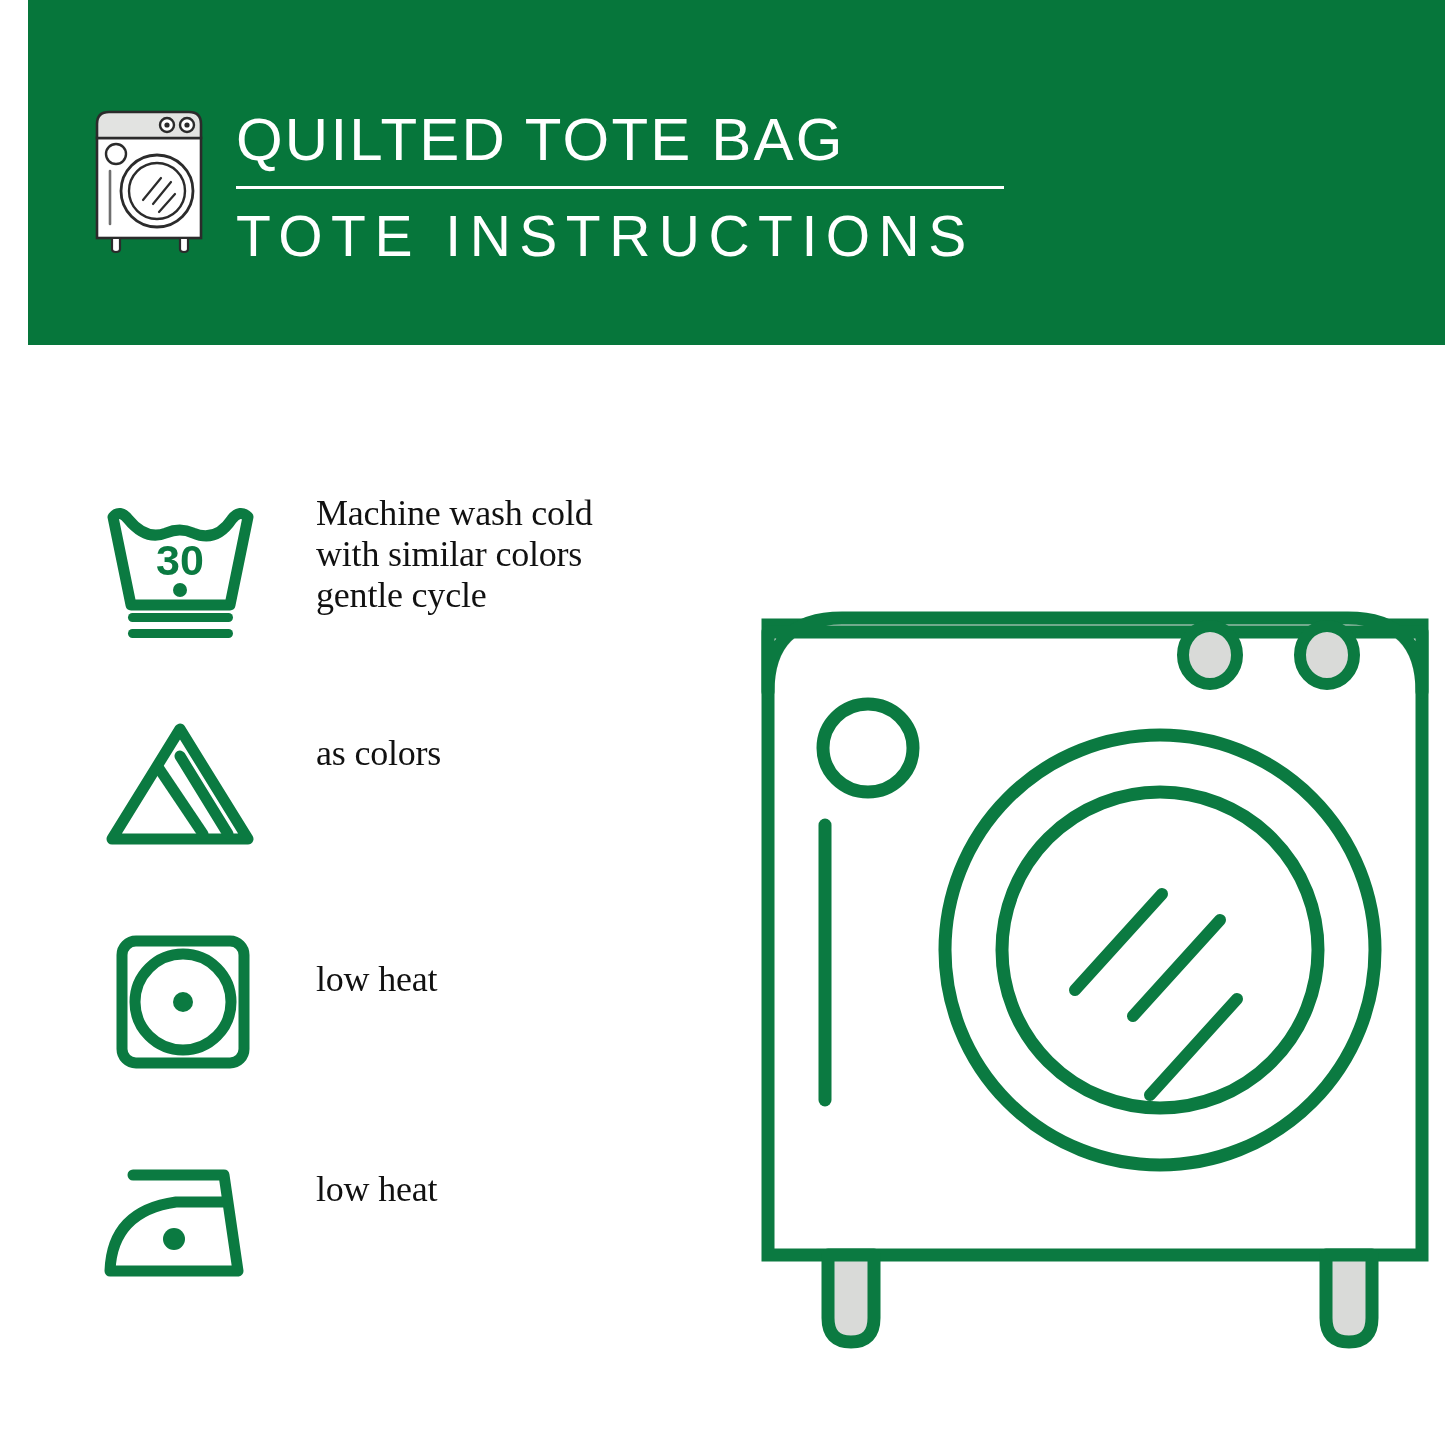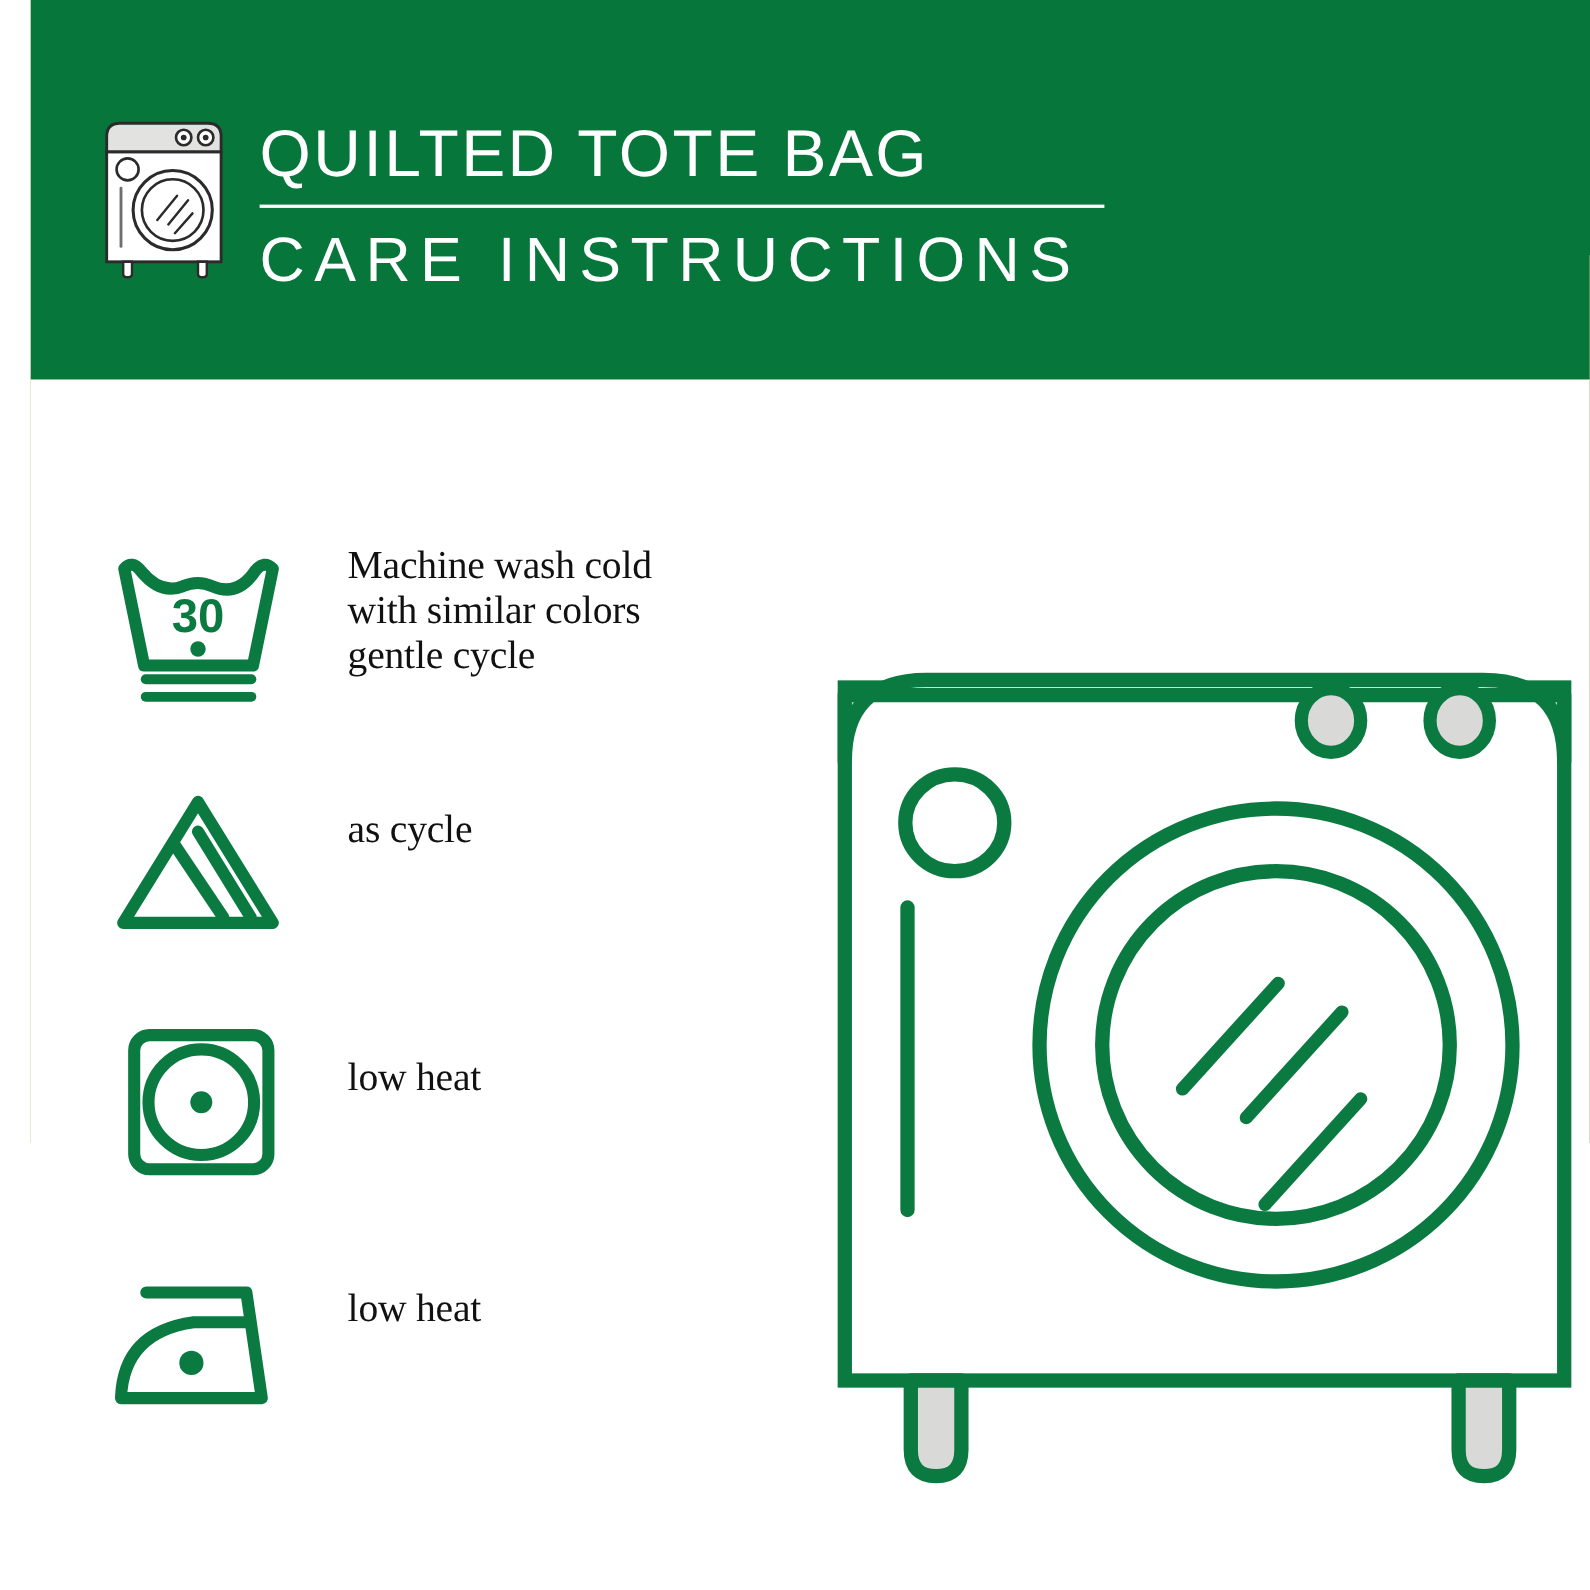--- a/index.html
+++ b/index.html
@@ -161,21 +161,21 @@
         <line x1="68" y1="108" x2="84" y2="90" stroke="#2b2b2b" stroke-width="2.2" stroke-linecap="round"></line>
 
         <path d="M21 134 L21 145 Q21 148 25 148 Q29 148 29 145 L29 134 Z" fill="#ffffff" stroke="#2b2b2b" stroke-width="2.2"></path>
         <path d="M89 134 L89 145 Q89 148 93 148 Q97 148 97 145 L97 134 Z" fill="#ffffff" stroke="#2b2b2b" stroke-width="2.2"></path>
       </svg>
     </div>
 
     <div class="header-text">
       <div class="title-main">QUILTED TOTE BAG</div>
       <div class="title-divider"></div>
-      <div class="title-sub">CARE INSTRUCTIONS</div>
+      <div class="title-sub">TOTE INSTRUCTIONS</div>
     </div>
 
   </div>
 
   <div class="main">
 
     <div class="care-list">
 
       <div class="care-row row-wash">
         <div class="care-symbol">
@@ -204,21 +204,21 @@
           <svg viewBox="0 0 165 150" width="165" height="150">
 
             <path d="M82 18 L150 128 L14 128 Z" fill="none" stroke="#0b7a41" stroke-width="11" stroke-linejoin="round"></path>
 
             <line x1="82" y1="45" x2="130" y2="123" stroke="#0b7a41" stroke-width="11" stroke-linecap="round"></line>
             <line x1="105" y1="80" x2="132" y2="123" stroke="#0b7a41" stroke-width="0" stroke-linecap="round"></line>
             <line x1="60" y1="56" x2="105" y2="123" stroke="#0b7a41" stroke-width="11" stroke-linecap="round"></line>
           </svg>
         </div>
         <div class="care-text">
-          <span class="ln">as cycle</span>
+          <span class="ln">as colors</span>
         </div>
       </div>
 
       <div class="care-row row-dry">
         <div class="care-symbol">
           <svg viewBox="0 0 165 150" width="165" height="150">
             <rect x="24" y="12" width="122" height="122" rx="14" ry="14" fill="none" stroke="#0b7a41" stroke-width="11"></rect>
             <circle cx="85" cy="73" r="48" fill="none" stroke="#0b7a41" stroke-width="11"></circle>
             <circle cx="85" cy="73" r="10" fill="#0b7a41"></circle>
           </svg>

